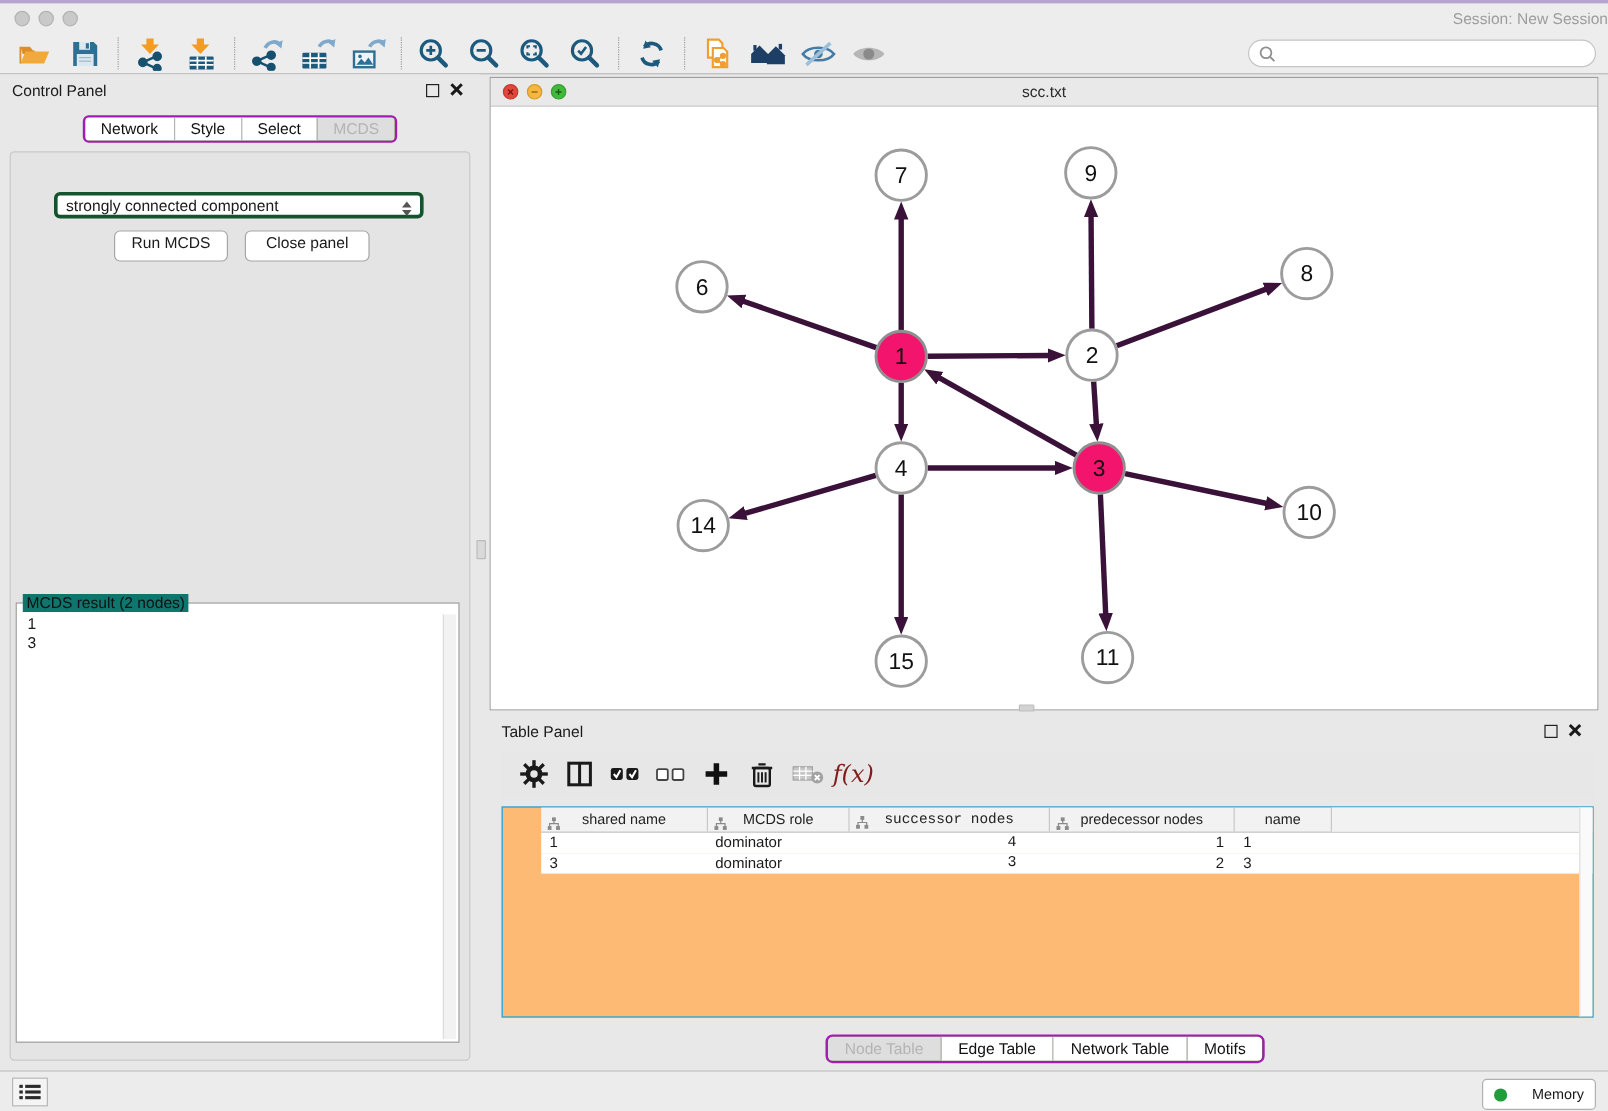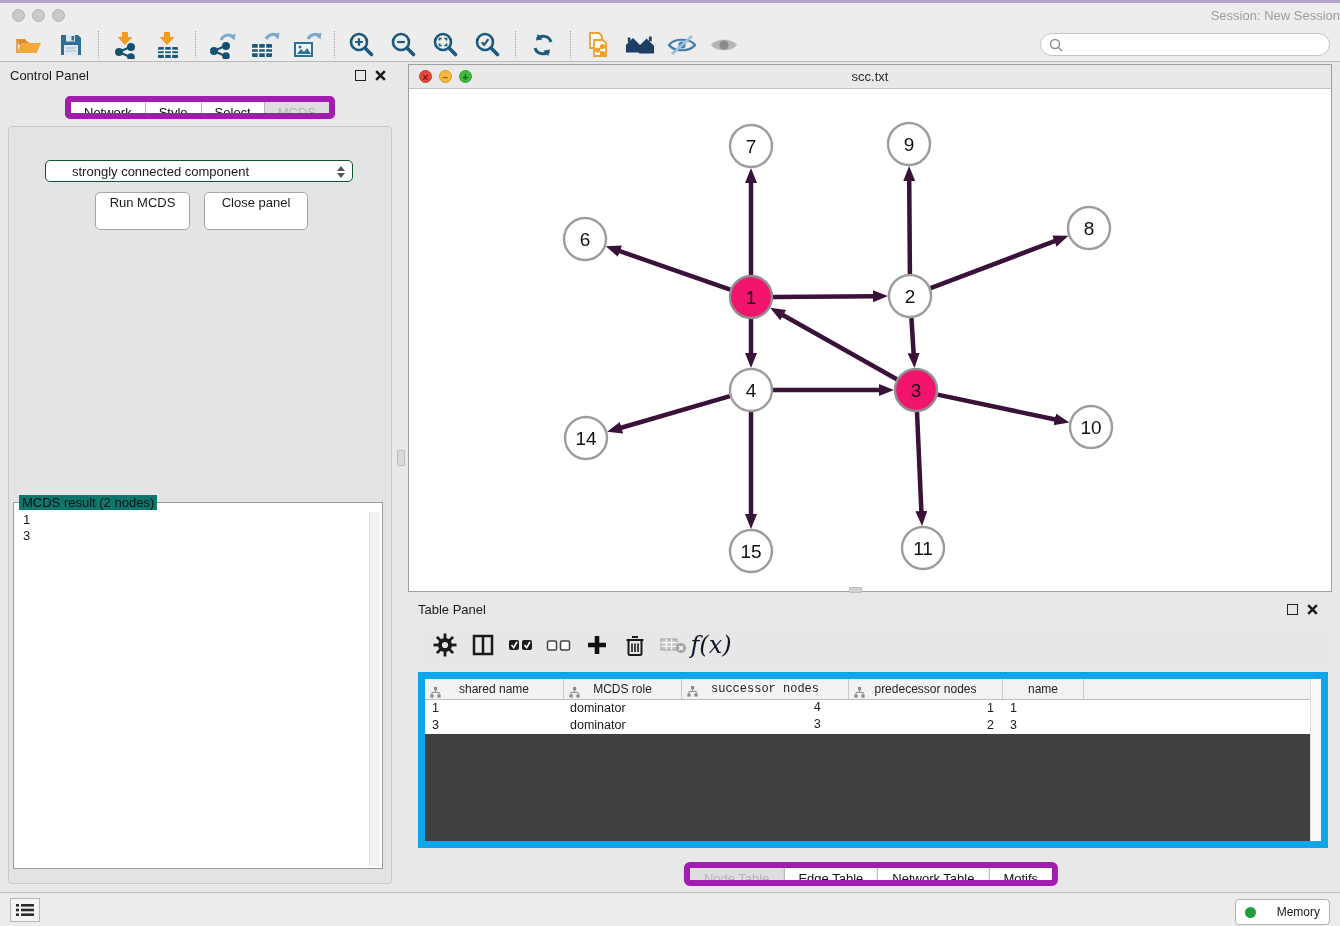--- a/index.html
+++ b/index.html
@@ -30,38 +30,38 @@
             padding-left:8px; }
   .search input { border:none; outline:none; flex:1; font-size:12px; background:transparent; margin-left:4px; }
 
   
   .control-panel { left:0; top:62px; width:400px; height:830px; background:#e8e8e8; }
   .panel-header { position:absolute; left:10px; top:6px; font-size:13px; color:#1a1a1a; }
   .win-float { position:absolute; top:8px; width:11px; height:11px; border:1.6px solid #222; }
   .win-close { position:absolute; top:6px; width:14px; height:14px; }
   .cp-float { right:34px; } .cp-close { right:12px; }
 
-  .segtabs { position:absolute; display:flex; border:6px solid #a21caf; border-radius:5px;
-             overflow:hidden; background:#4d7c0f; height:23px; }
+  .segtabs { position:absolute; display:flex; border:2px solid #a21caf; border-radius:5px;
+             overflow:hidden; background:#4d7c0f; height:23px;align-items:center; }
   .cp-tabs { top:34px; left:50%; transform:translateX(-50%); }
   .seg { padding:0 13px; font-size:13px; line-height:21px; border-left:1px solid #b5b5b5;
          background:#fff; color:#111; white-space:nowrap; }
   .seg:first-child { border-left:none; }
   .seg.sel { background:#dedede; color:#b4b4b4; }
 
   .cp-content { position:absolute; left:8px; right:8px; top:64px; bottom:8px;
                 background:#e4e4e4; border:1px solid #c9c9c9; border-radius:4px; }
   .crit-label { position:absolute; top:12px; width:100%; text-align:center; font-size:13px; }
   .combo { position:absolute; left:36px; right:38px; top:33px; height:22px; background:#fff;
-           border:1px solid #14532d; border-radius:5px; display:flex; align-items:center;
-           padding-left:26px; font-size:13px; }
+           border:3px solid #14532d; border-radius:5px; display:flex; align-items:center;
+           padding-left:7px; font-size:13px; }
   .combo .steppers { position:absolute; right:7px; top:2px; display:flex; flex-direction:column; gap:2px; }
   .tri-up { width:0; height:0; border:4px solid transparent; border-bottom:5px solid #555; margin-top:-1px;}
   .tri-dn { width:0; height:0; border:4px solid transparent; border-top:5px solid #555; }
-  .btn { position:absolute; top:65px; height:38px; background:#fff; border:1px solid #a6a6a6;
+  .btn { position:absolute; top:65px; height:26px; background:#fff; border:1px solid #a6a6a6;
          border-radius:5px; font-size:13px; text-align:center; line-height:20px; }
   .btn-run { left:86px; width:95px; }
   .btn-close { left:195px; width:104px; }
 
   .result-box { position:absolute; left:4px; right:8px; top:368px; bottom:14px;
                 border:1px solid #9a9a9a; background:#fff; margin:0; padding:2px; }
   .result-box legend { font-size:13px; padding:0 3px; margin-left:3px; background:#0f766e; color:#111; }
   .result-inner { position:relative; width:100%; height:100%; background:#fff; font-size:13px; }
   .result-inner .line { padding:0 0 0 7px; line-height:16px; }
   .vtrack { position:absolute; right:0; top:0; bottom:0; width:11px; background:#f2f2f2;
@@ -85,24 +85,24 @@
   .splitter-grip-h { left:849px; top:587px; width:13px; height:6px; background:#d2d2d2;
                      border:1px solid #bdbdbd; border-radius:1px; }
 
   
   .table-panel { left:408px; top:596px; width:926px; height:294px; background:#e8e8e8; }
   .tp-float { right:36px; } .tp-close { right:14px; }
   .tp-toolbar { position:absolute; left:10px; right:6px; top:30px; height:38px; background:#e7e7e7;
                 display:flex; align-items:center; padding-left:8px; }
   .tpbtn { width:34px; height:30px; display:flex; align-items:center; justify-content:center;
            margin:0 2px; flex:0 0 auto; }
-  .fx { font-family:"DejaVu Serif", serif; font-style:italic; font-size:24px; color:#0f172a; }
-
-  .ntable { position:absolute; left:10px; right:6px; top:76px; height:176px; background:#404040;
-            border:7px solid #0ea5e9; }
+  .fx { font-family:"DejaVu Serif", serif; font-style:italic; font-size:20px; color:#7f1d1d; }
+
+  .ntable { position:absolute; left:10px; right:6px; top:76px; height:176px; background:#fdba74;
+            border:1px solid #0ea5e9;padding-left:32px; }
   .thead { display:flex; height:21px; background:#f2f2f2; border-bottom:1px solid #bdbdbd; }
   .th { position:relative; font-size:12px; color:#222; text-align:center; line-height:21px;
         border-right:1px solid #c8c8c8; }
   .th .hier { position:absolute; left:5px; top:5px; }
   .c0{width:139px;} .c1{width:118px;} .c2{width:167px;font-family:Liberation Mono, monospace;} .c3{width:154px;} .c4{width:81px;}
   .th-fill { flex:1; border-right:none; background:#f2f2f2; }
   .trow { display:flex; height:17px; font-size:12.5px; line-height:17px; background:#fff; }
   .td { overflow:hidden; white-space:nowrap; }
   .td.c0 { padding-left:7px; } .td.c1 { padding-left:6px; }
   .td.c2 { text-align:right; padding-right:28px; }

